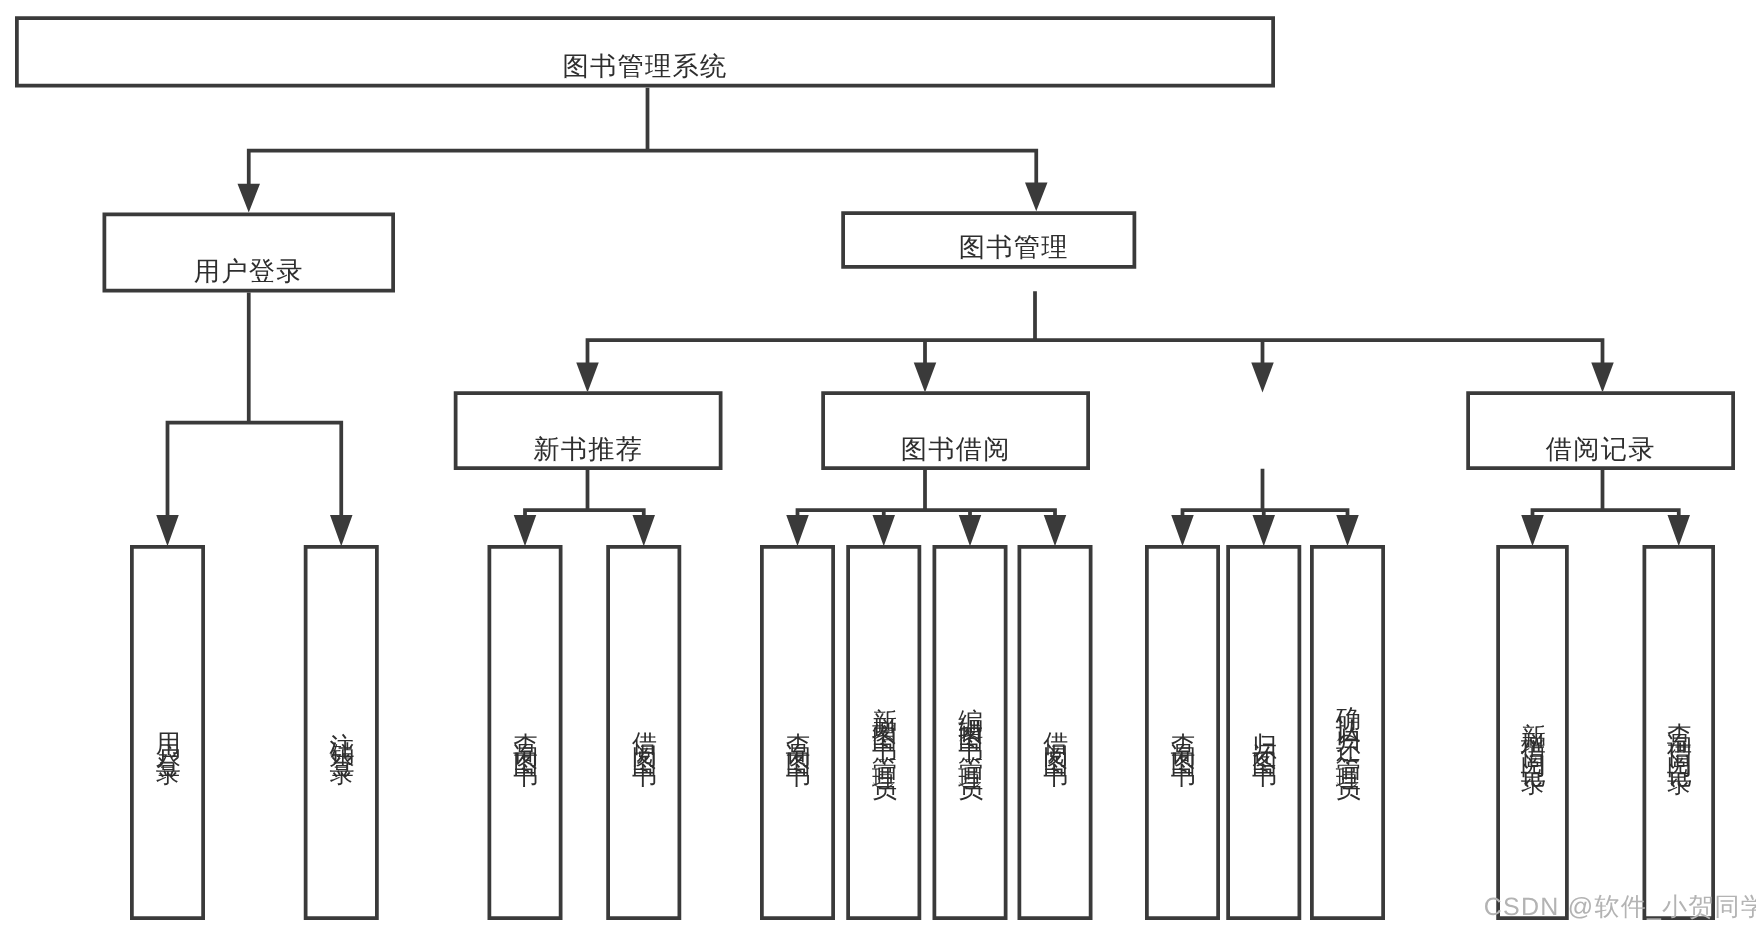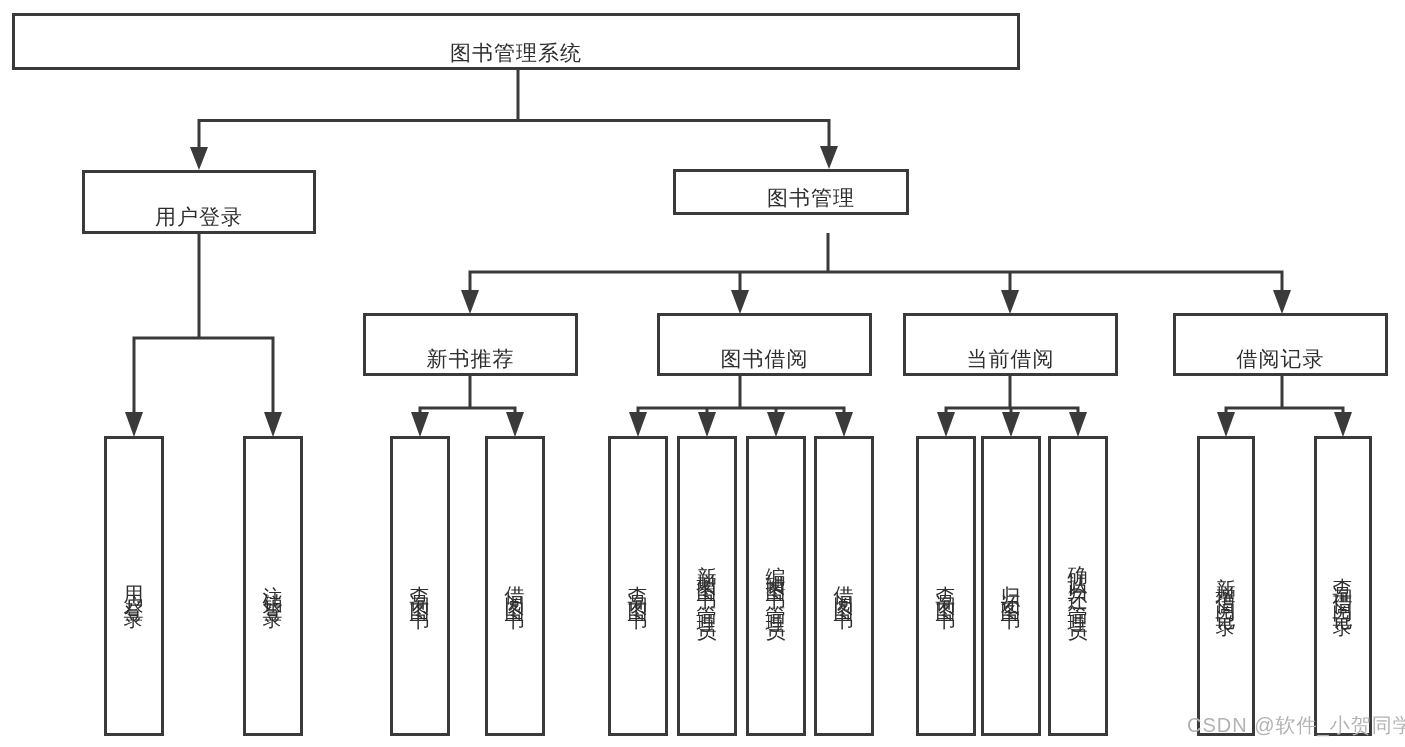--- a/index.html
+++ b/index.html
@@ -137,23 +137,20 @@
   <div class="hnode" id="n-book-mgmt">
     <span>图书管理</span>
   </div>
 
   <div class="hnode l3" id="n-new-book-rec">
     <span>新书推荐</span>
   </div>
   <div class="hnode l3" id="n-book-borrow">
     <span>图书借阅</span>
   </div>
-  <div class="hnode l3" id="n-current-borrow">
-    <span>当前借阅</span>
-  </div>
   <div class="hnode l3" id="n-borrow-record">
     <span>借阅记录</span>
   </div>
 
   <div class="vnode" id="n-ul-user-login">
     <span>用户登录</span>
   </div>
   <div class="vnode" id="n-ul-logout">
     <span>注销登录</span>
   </div>

